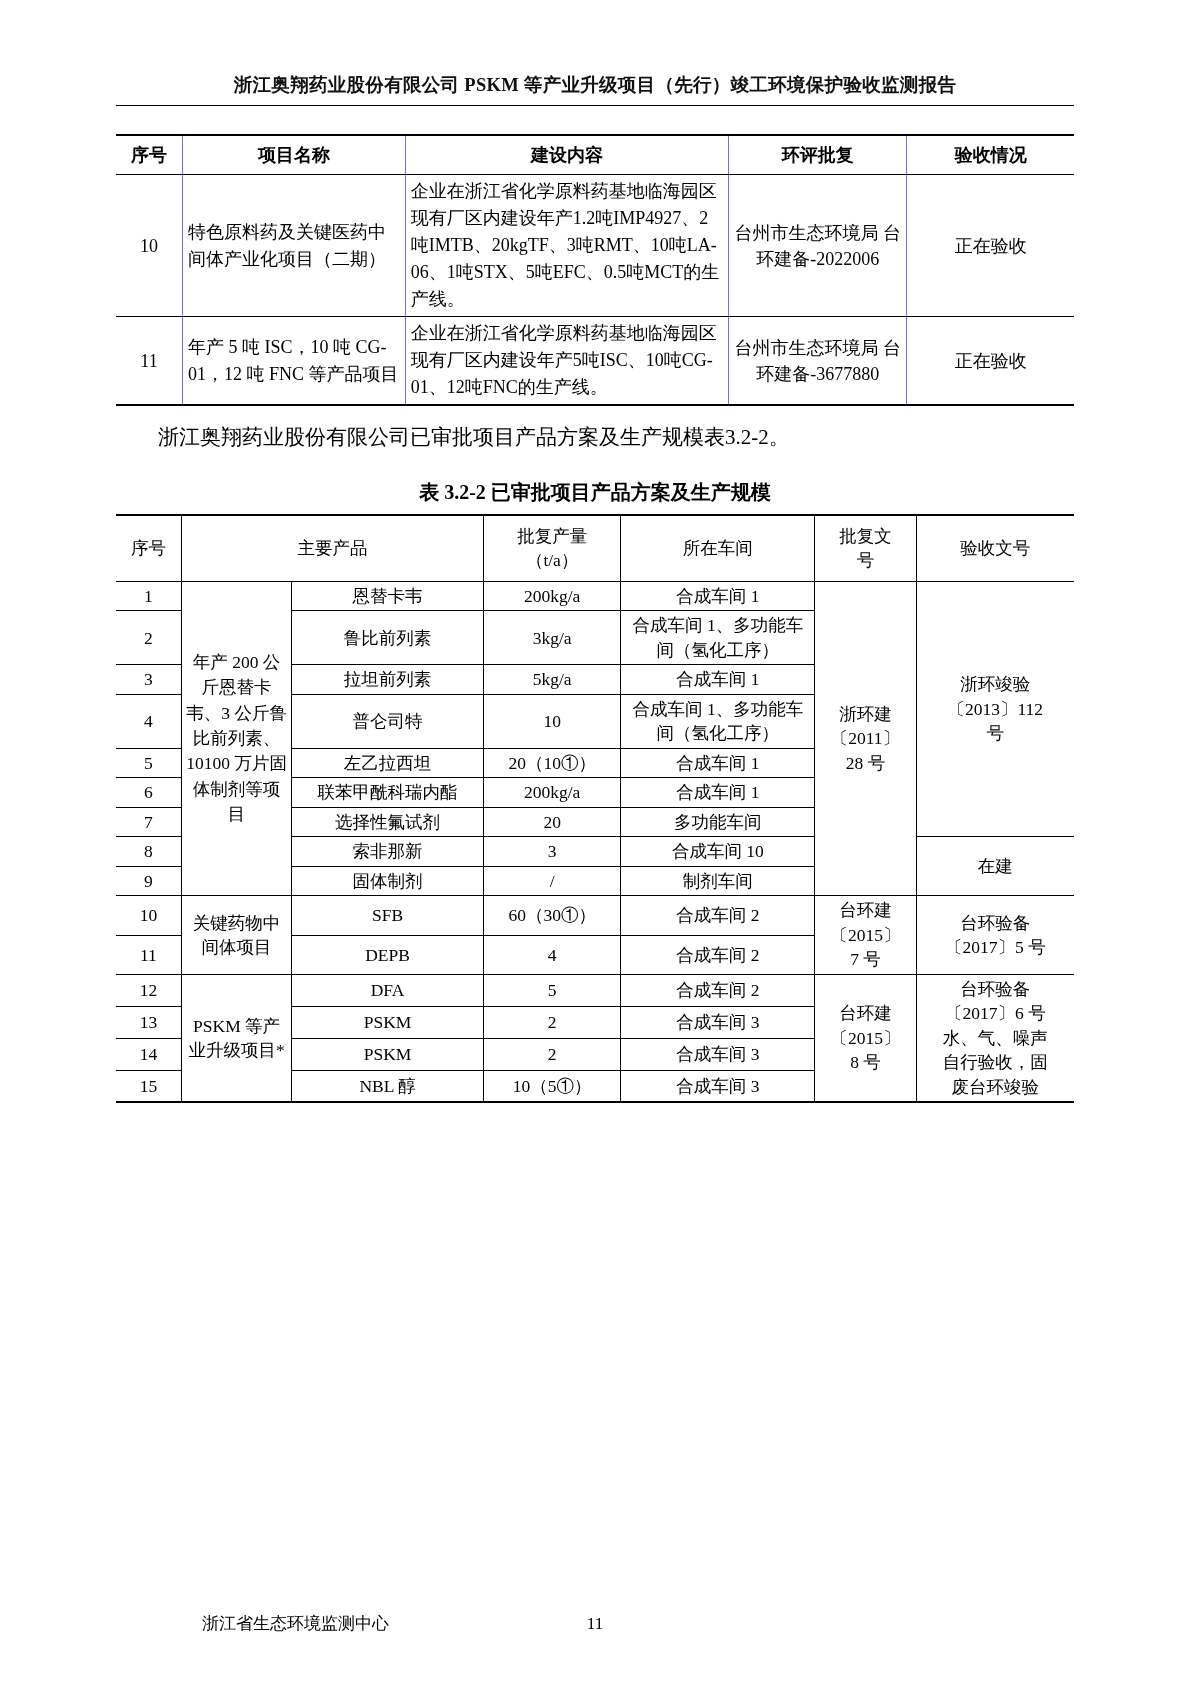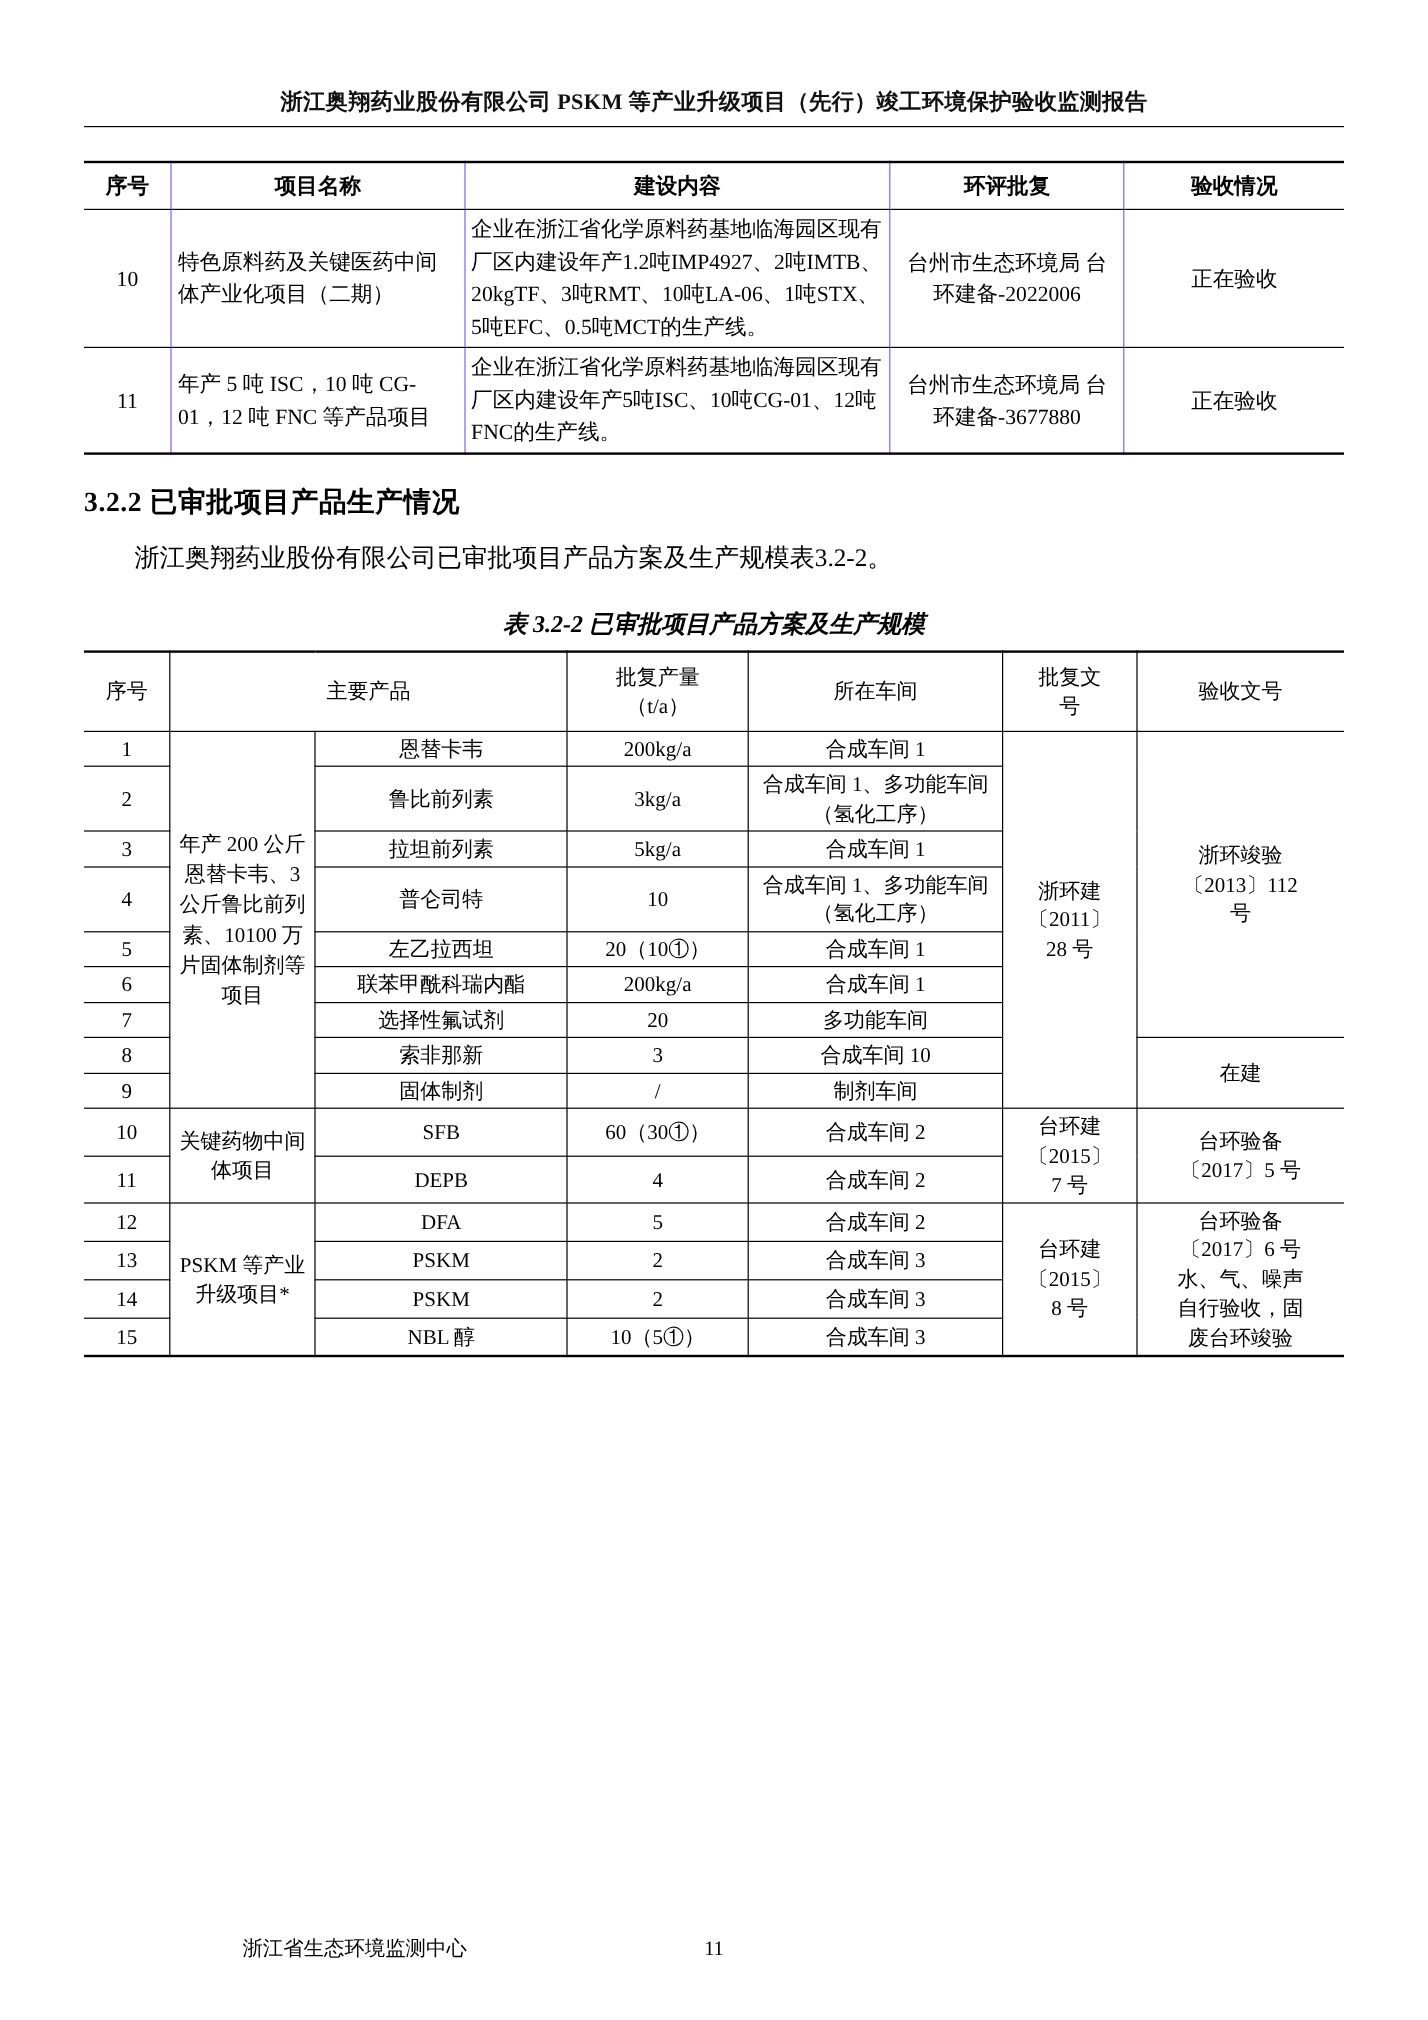--- a/index.html
+++ b/index.html
@@ -12,21 +12,21 @@
     height: 1683px;
     font-family: "Liberation Serif", "DejaVu Serif", serif;
     color: #000;
     position: relative;
   }
   .page {
     position: relative;
     width: 1190px;
     height: 1683px;
     box-sizing: border-box;
-    padding: 0 70px;
+    padding: 0 116px;
   }
   
   .header {
     padding-top: 72px;
     text-align: center;
     font-size: 18.5px;
     letter-spacing: 0.3px;
     font-family: "Liberation Serif", "DejaVu Serif", serif;
     font-weight: 600;
     color: #111;
@@ -85,21 +85,20 @@
     font-size: 21px;
     line-height: 1.85;
     text-indent: 2em;
     text-align: justify;
   }
   .tbl-caption {
     margin: 22px 0 8px 0;
     text-align: center;
     font-size: 20px;
     font-weight: bold;
-    font-style: italic;
   }
   
   .t2 {
     border-top: 2.6px solid #000;
     border-bottom: 2.6px solid #000;
   }
   .t2 td {
     font-size: 17.5px;
     padding: 2px 3px;
     line-height: 1.4;
@@ -161,21 +160,20 @@
       <tr>
         <td>11</td>
         <td class="vline left">年产 5 吨 ISC，10 吨 CG-01，12 吨 FNC 等产品项目</td>
         <td class="vline just">企业在浙江省化学原料药基地临海园区现有厂区内建设年产5吨ISC、10吨CG-01、12吨FNC的生产线。</td>
         <td class="vline">台州市生态环境局 台环建备-3677880</td>
         <td class="vline">正在验收</td>
       </tr>
     </tbody>
   </table>
 
-  <div class="h3">3.2.2 已审批项目产品生产情况</div>
   <div class="para">浙江奥翔药业股份有限公司已审批项目产品方案及生产规模表3.2-2。</div>
 
   <div class="tbl-caption">表 3.2-2 已审批项目产品方案及生产规模</div>
 
   <table class="t2">
     <colgroup>
       <col style="width:58px">
       <col style="width:98px">
       <col style="width:170px">
       <col style="width:122px">

